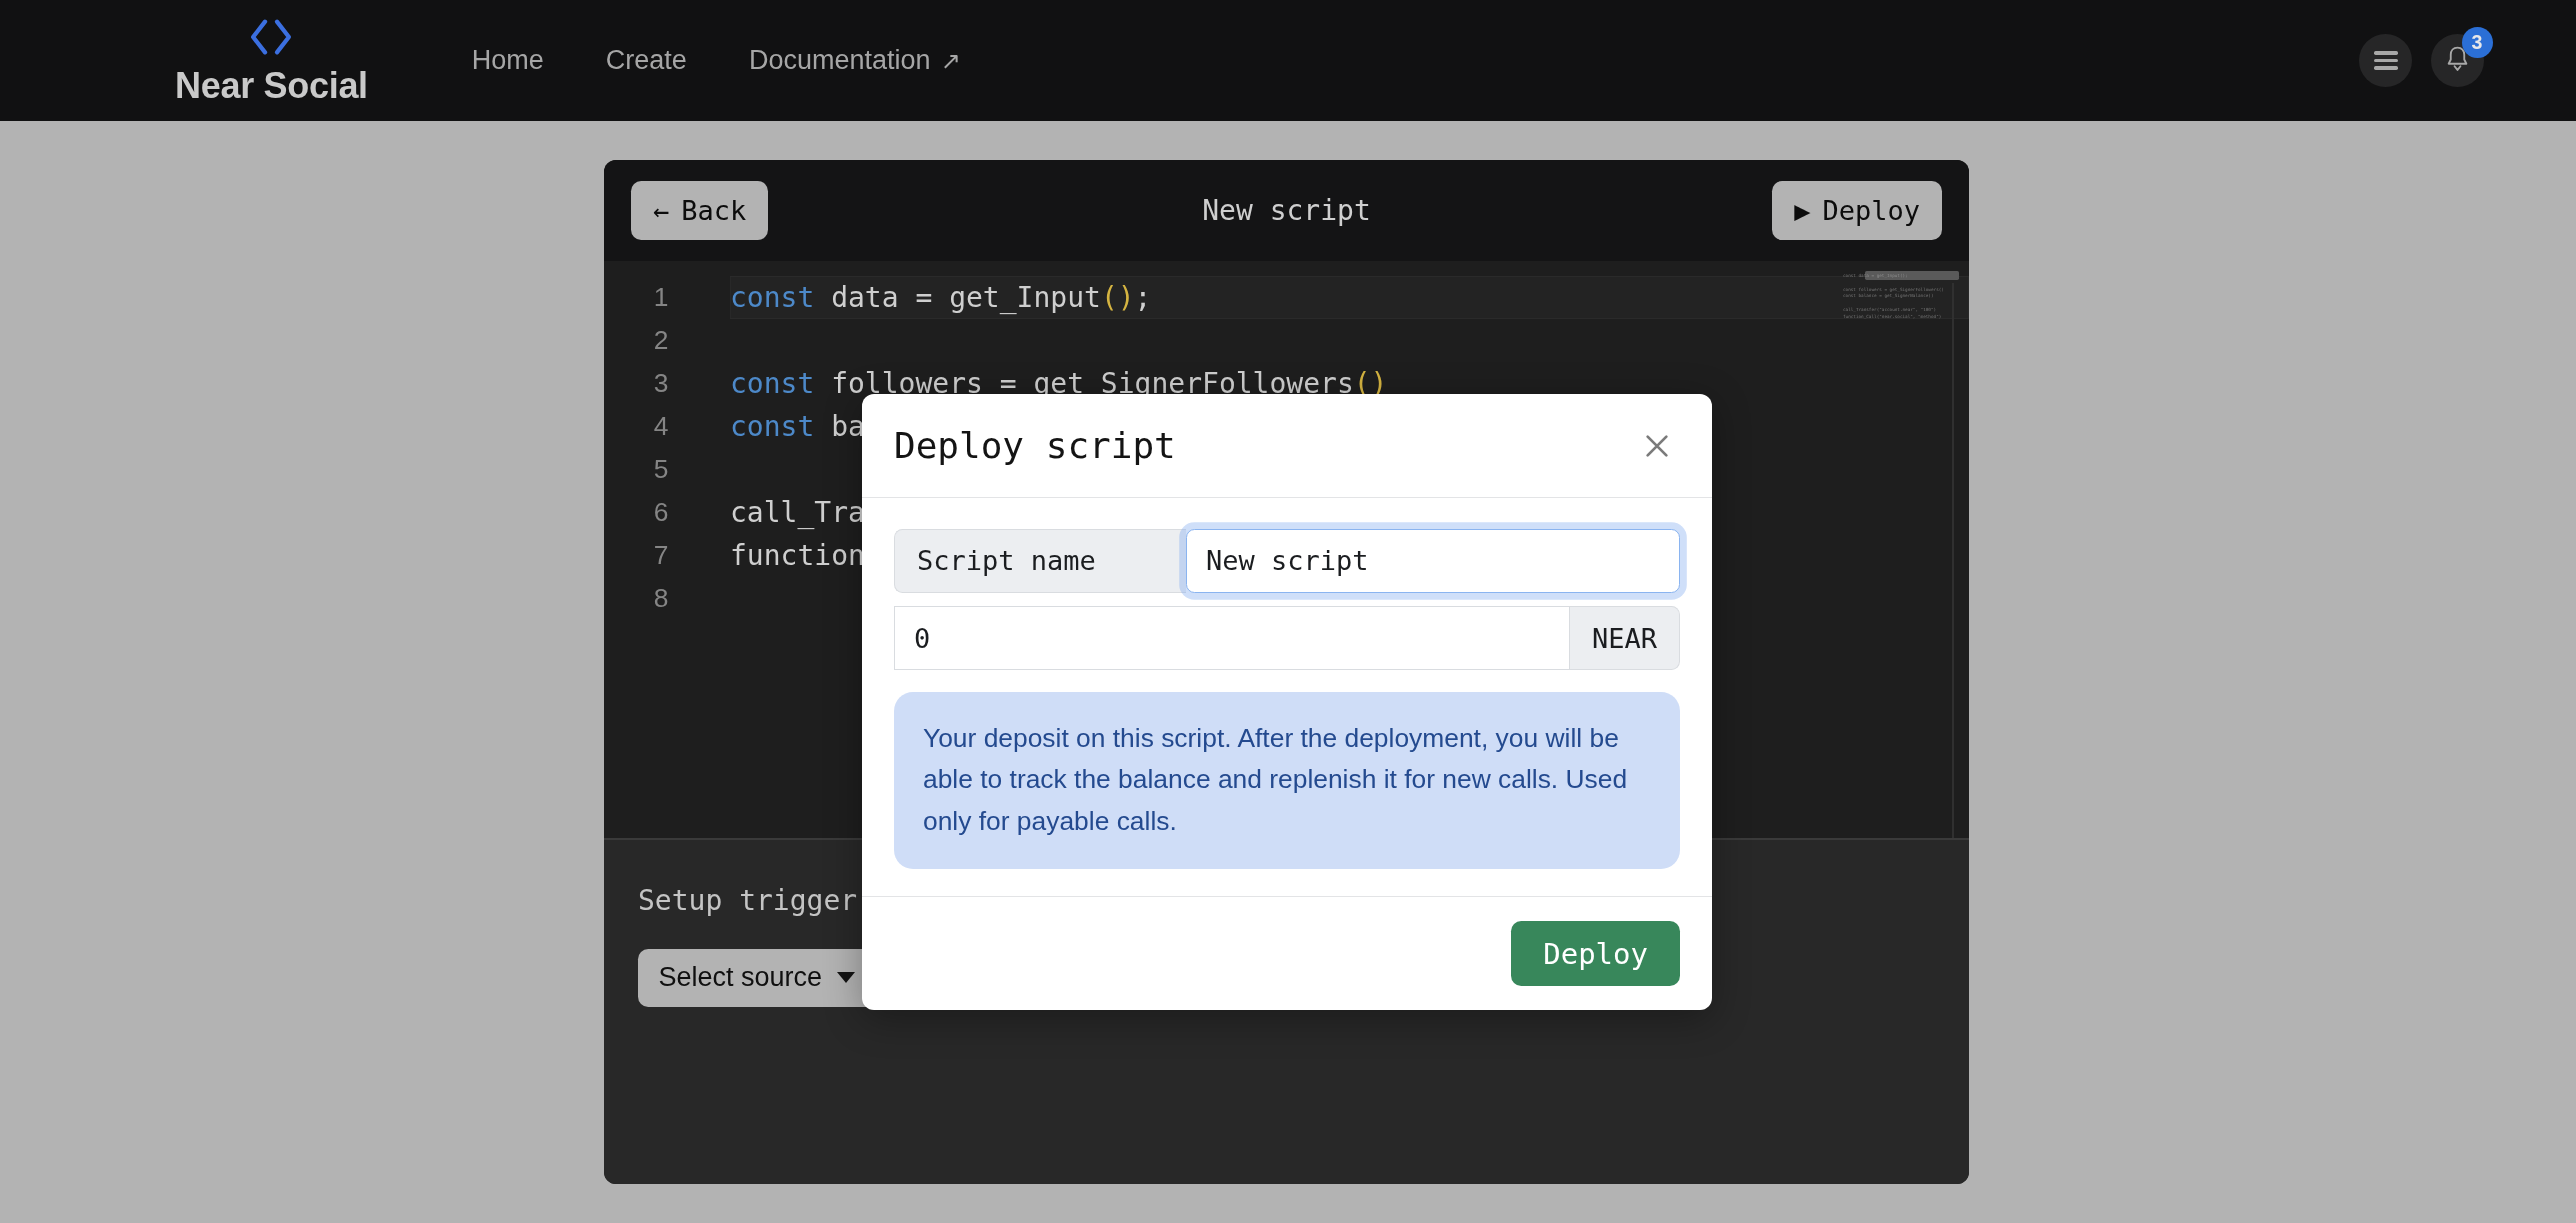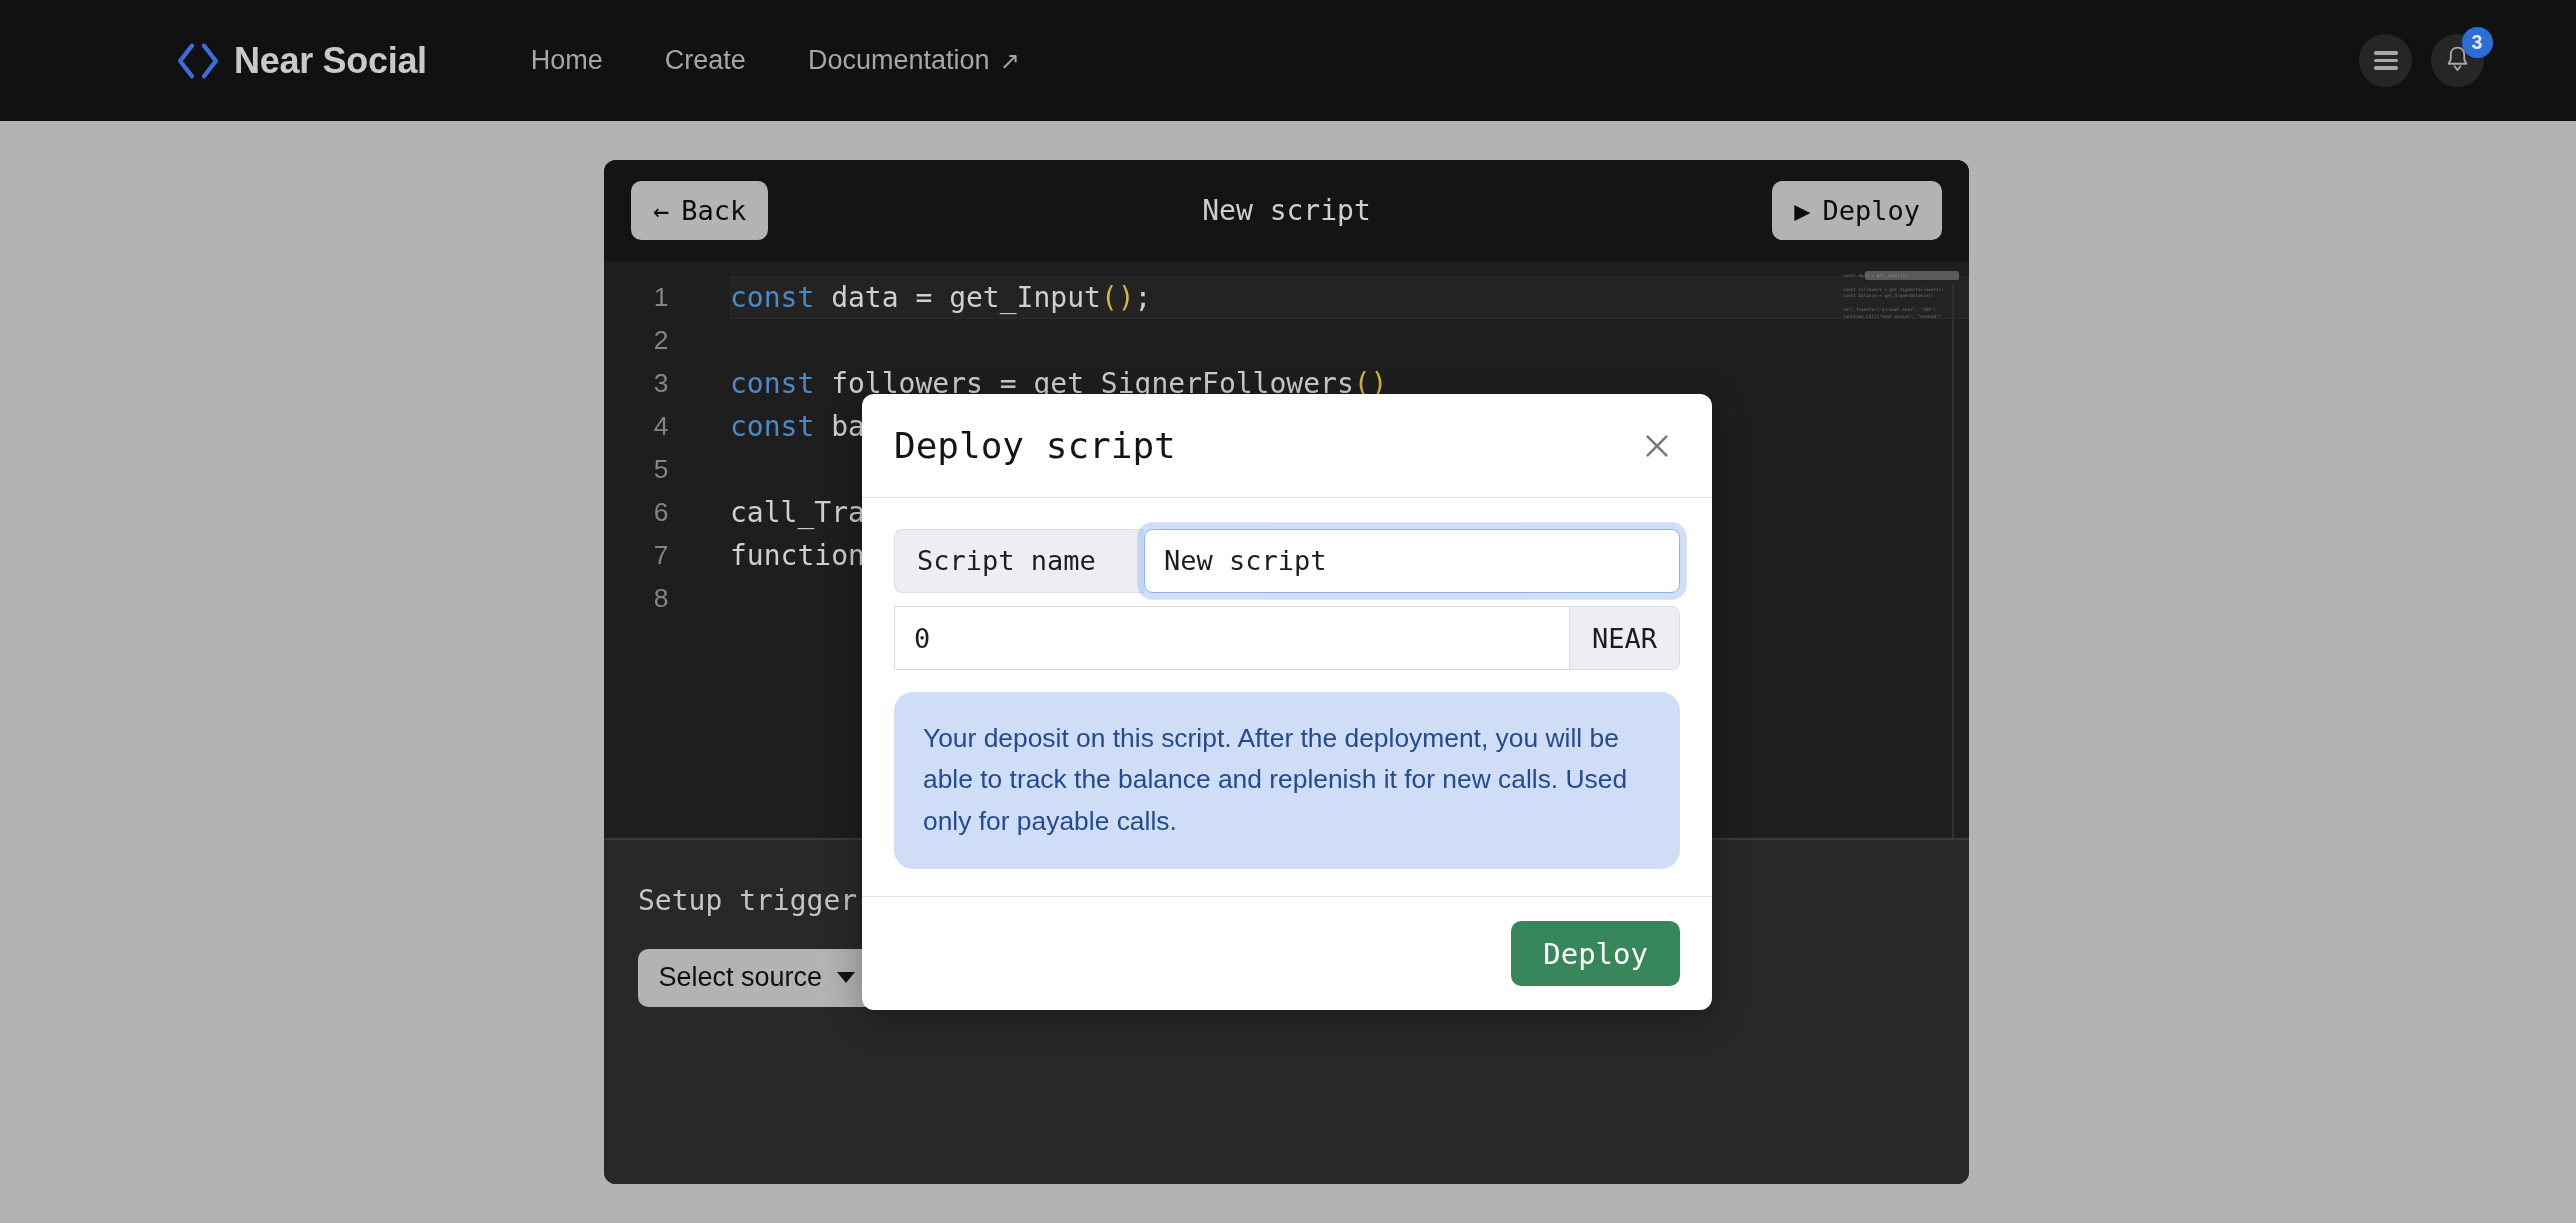--- a/index.html
+++ b/index.html
@@ -11,22 +11,23 @@
   }
 
   
   .topbar {
     position: absolute; top: 0; left: 0;
     width: 2576px; height: 121px;
     background: #111112;
     display: flex; align-items: center;
   }
   .brand {
-    display: flex; align-items: center; gap: 13px;
+    display: flex; align-items: center; gap: 5px;
     margin-left: 175px;
+    flex-direction: column;
   }
   .brand-mark {
     display: flex; align-items: center; justify-content: center;
     width: 46px; height: 46px;
   }
   .brand-name {
     color: #c9c9c9; font-size: 36px; font-weight: 700; letter-spacing: -0.3px;
   }
   .nav {
     display: flex; align-items: center; gap: 0; margin-left: 73px;
@@ -184,21 +185,21 @@
   }
   .modal-body { padding: 31px 32px 0 32px; flex: 1; }
 
   .igroup { display: flex; margin-bottom: 13.6px; }
   .iaddon {
     background: #eceef1; border: 1.7px solid #d9dce0;
     font-family: "DejaVu Sans Mono", monospace; font-size: 27px;
     color: #1b1d20; display: flex; align-items: center;
     padding: 0 22px; white-space: nowrap;
   }
-  .iaddon.left { border-radius: 8.5px 0 0 8.5px; border-right: none; width: 250px; }
+  .iaddon.left { border-radius: 8.5px 0 0 8.5px; border-right: none; width: 292px; }
   .iaddon.right { border-radius: 0 8.5px 8.5px 0; border-left: none; }
   .ifield {
     flex: 1; border: 1.7px solid #d9dce0; background: #fff;
     font-family: "DejaVu Sans Mono", monospace; font-size: 27px;
     color: #1b1d20; padding: 15.4px 19px; outline: none;
     border-radius: 0 8.5px 8.5px 0;
   }
   .ifield.focused {
     border: 1.7px solid #8ab4f0; border-radius: 8.5px;
     box-shadow: 0 0 0 6.8px rgba(128,172,238,0.38);

